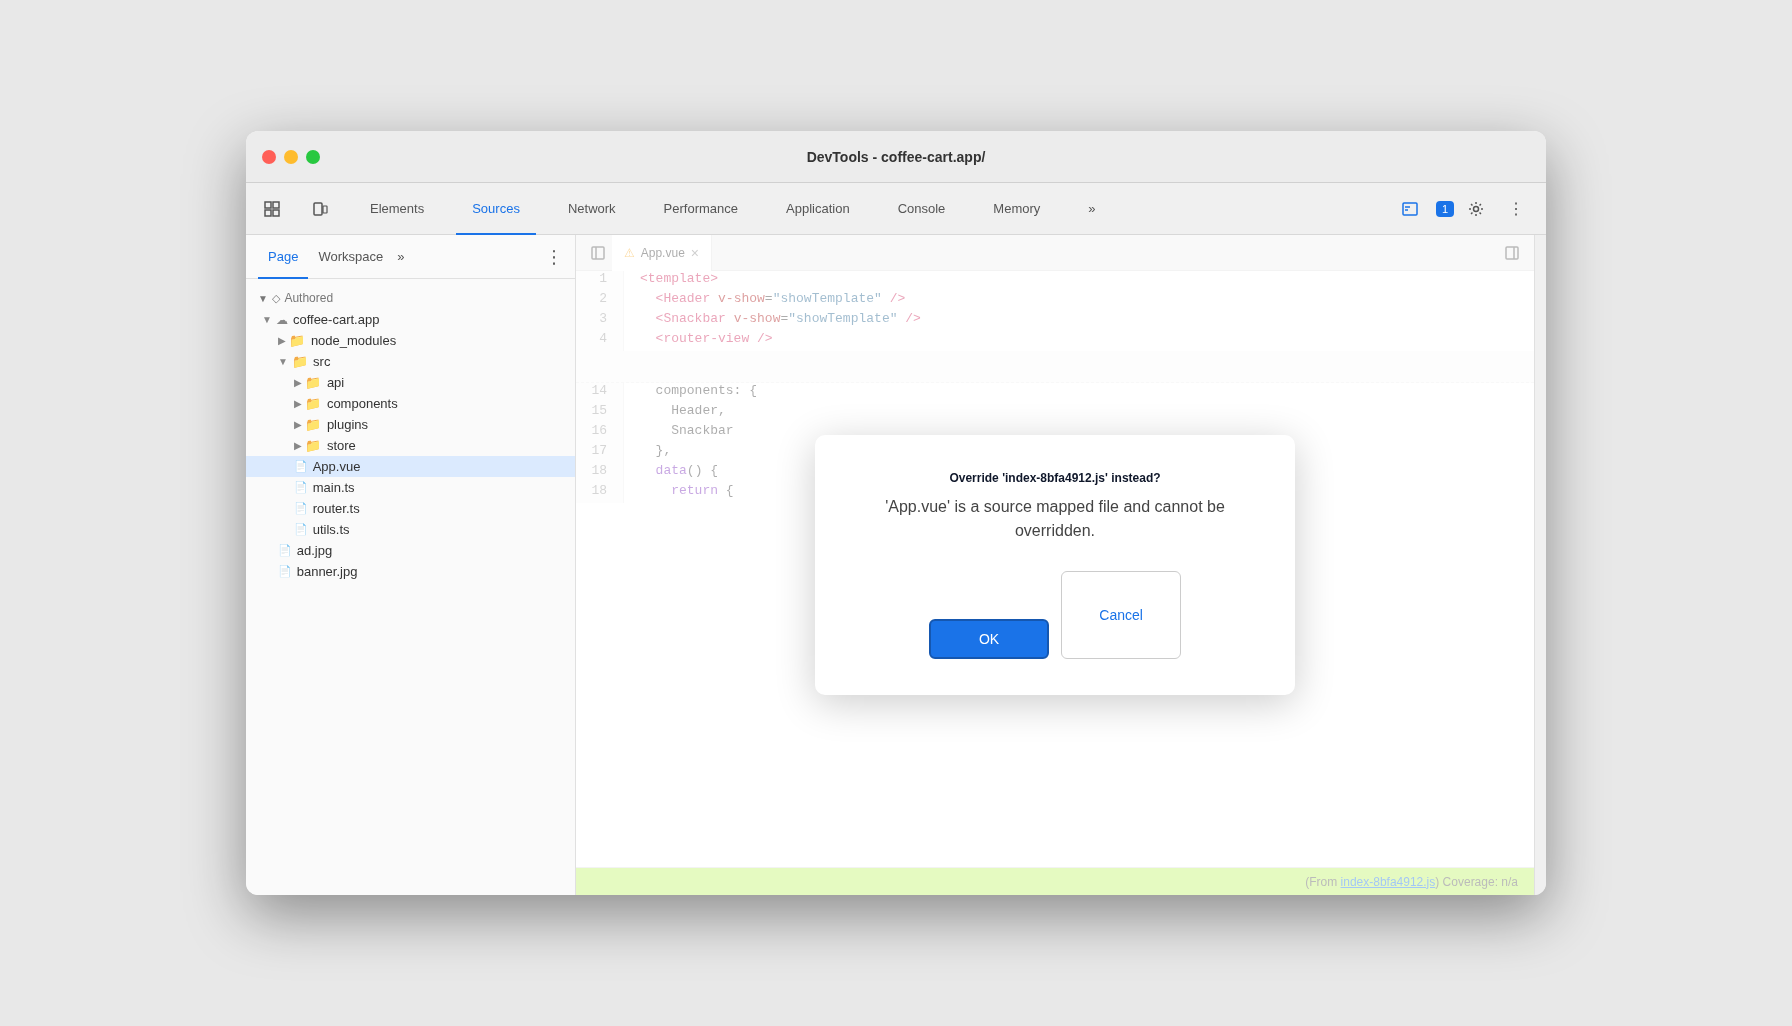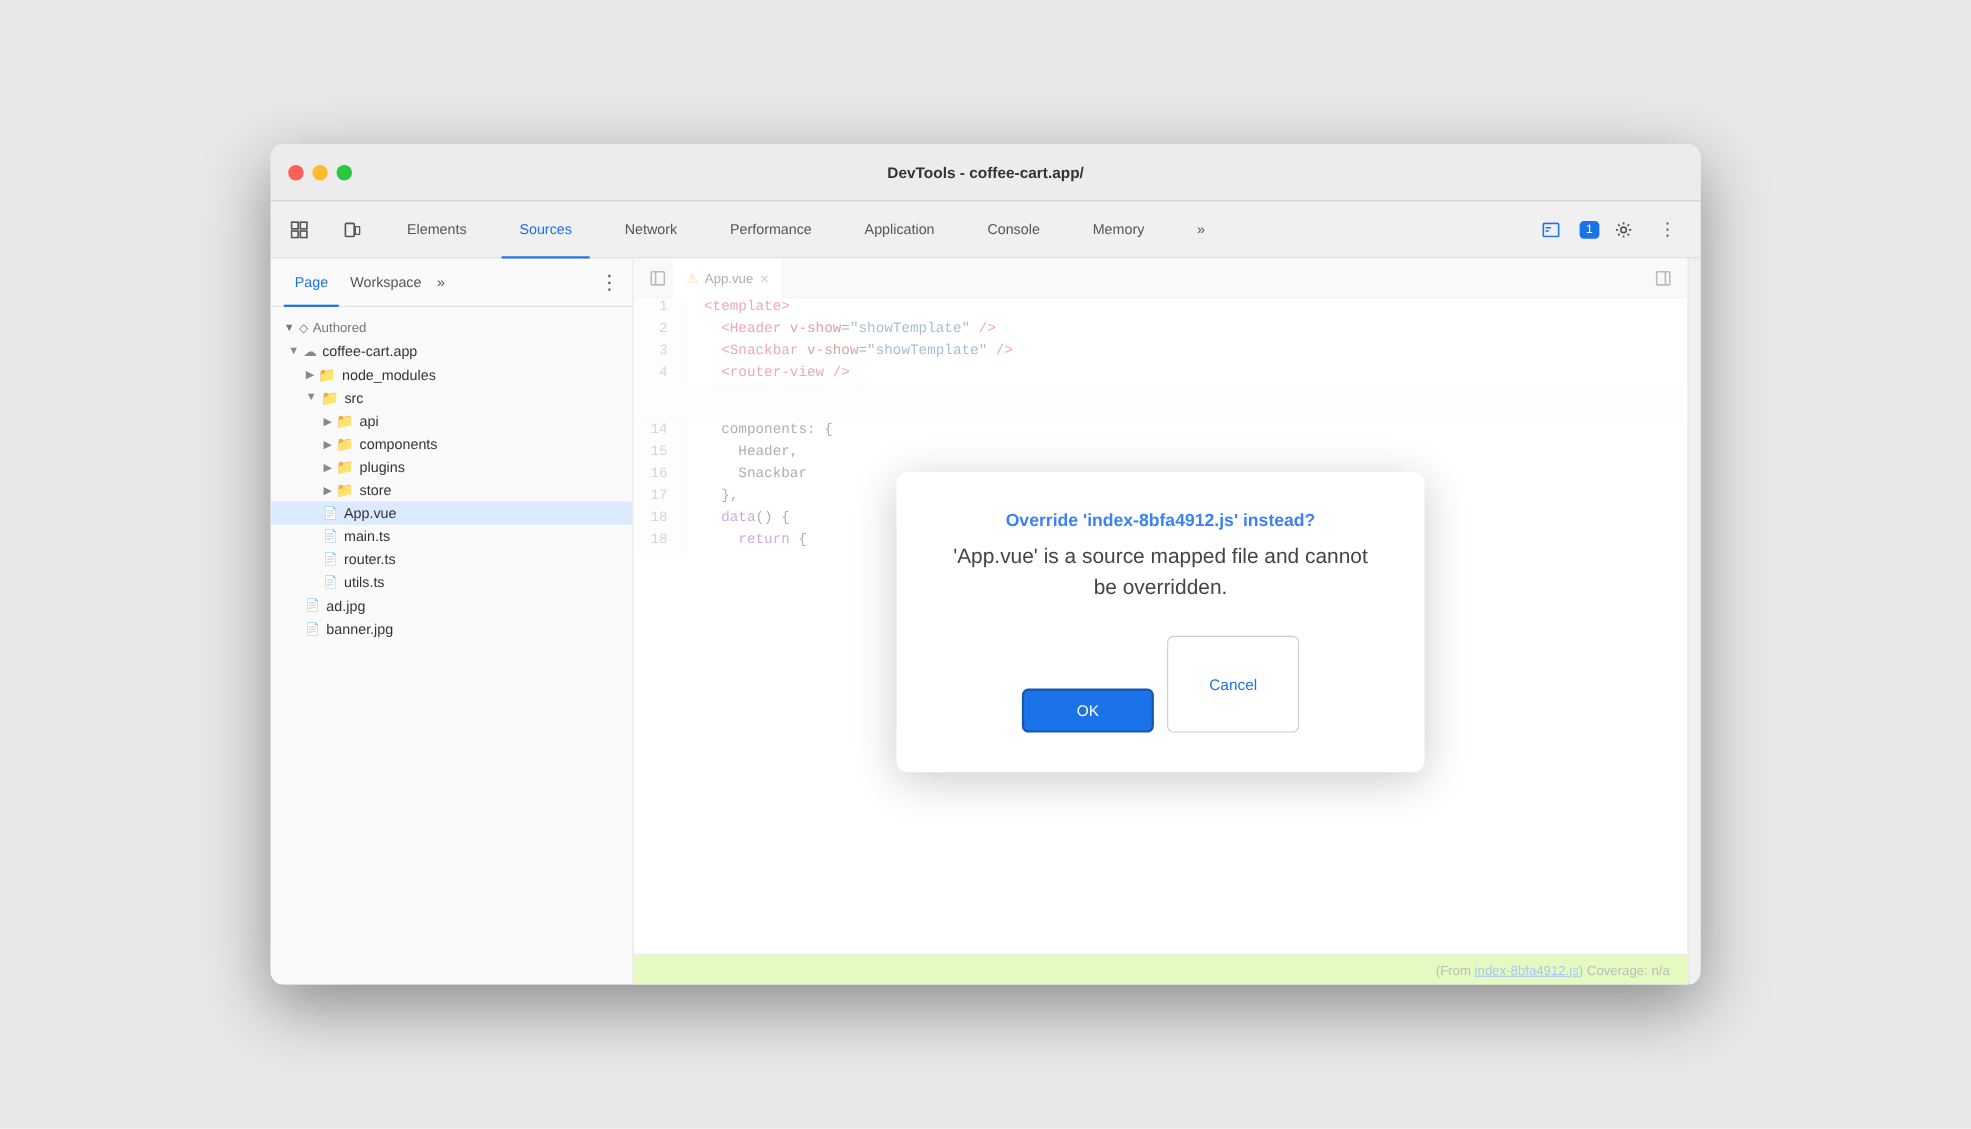--- a/index.html
+++ b/index.html
@@ -352,27 +352,27 @@
     .dialog {
       background: white;
       border-radius: 10px;
       box-shadow: 0 8px 40px rgba(0,0,0,0.2);
       padding: 36px 48px;
       max-width: 480px;
       width: 100%;
       text-align: center;
     }
     .dialog-title {
+      font-size: 12px;
+      font-weight: 600;
+      color: #0f172a;
+      margin-bottom: 10px;
+    }
+    .dialog-message {
       font-size: 16px;
-      font-weight: 600;
-      color: #3b82f6;
-      margin-bottom: 10px;
-    }
-    .dialog-message {
-      font-size: 19px;
       color: #444;
       margin-bottom: 28px;
       line-height: 1.5;
     }
     .dialog-buttons {
       display: flex;
       gap: 12px;
       justify-content: center;
     }
     .btn-ok {

